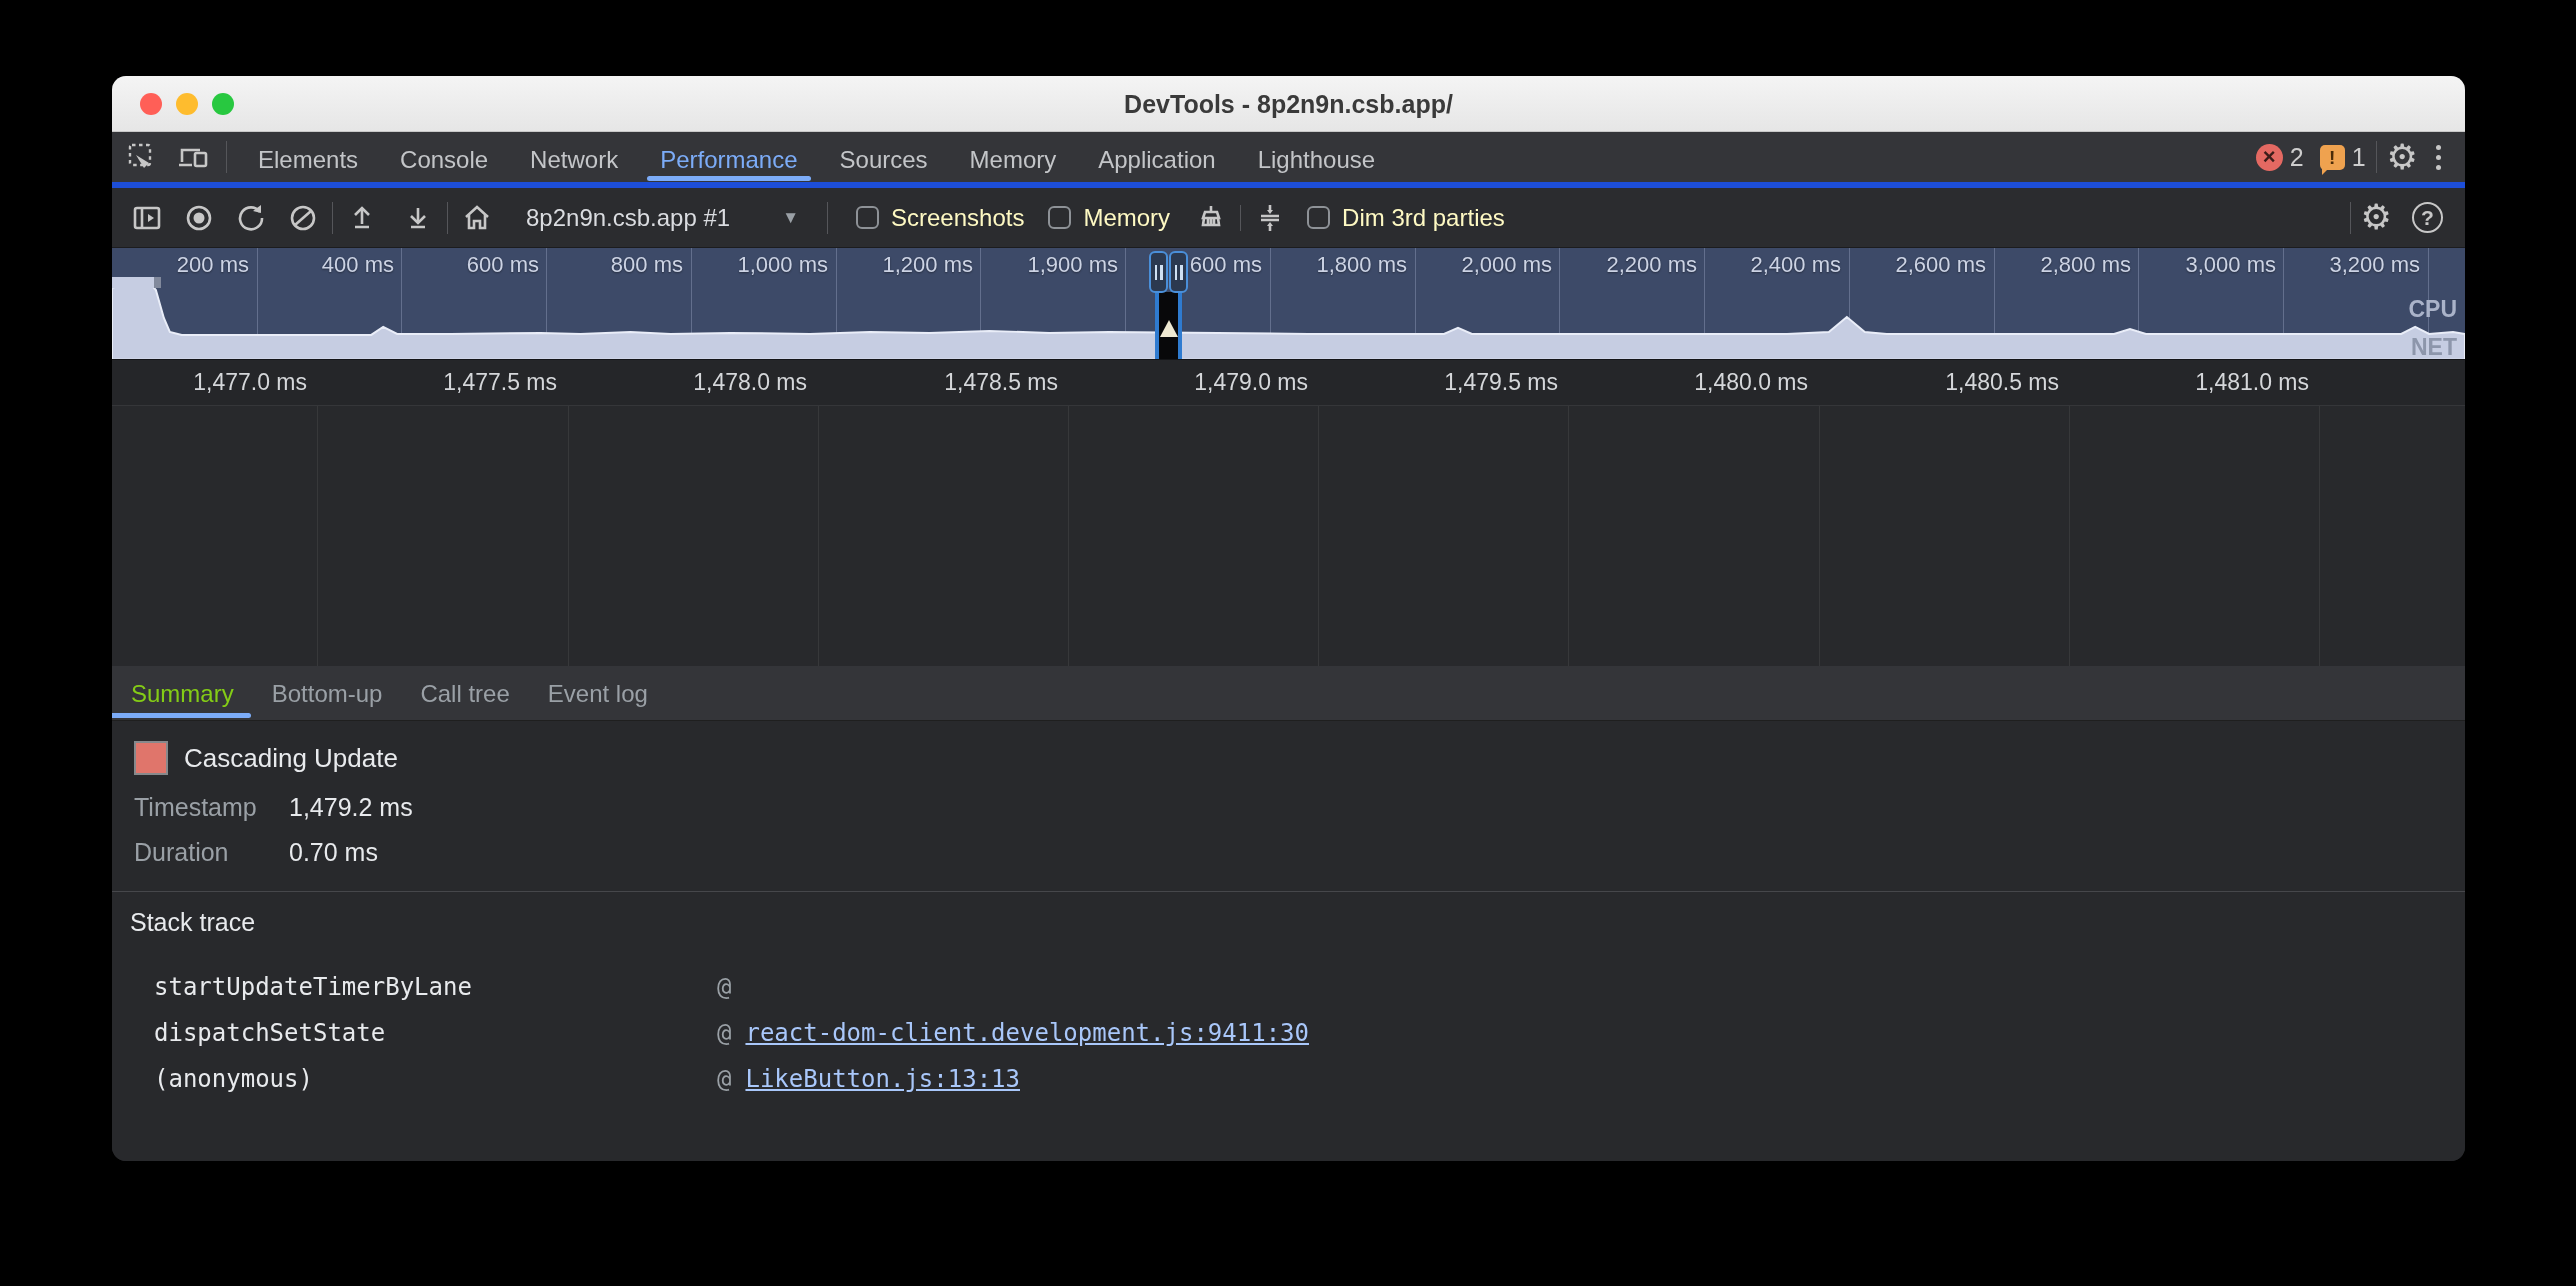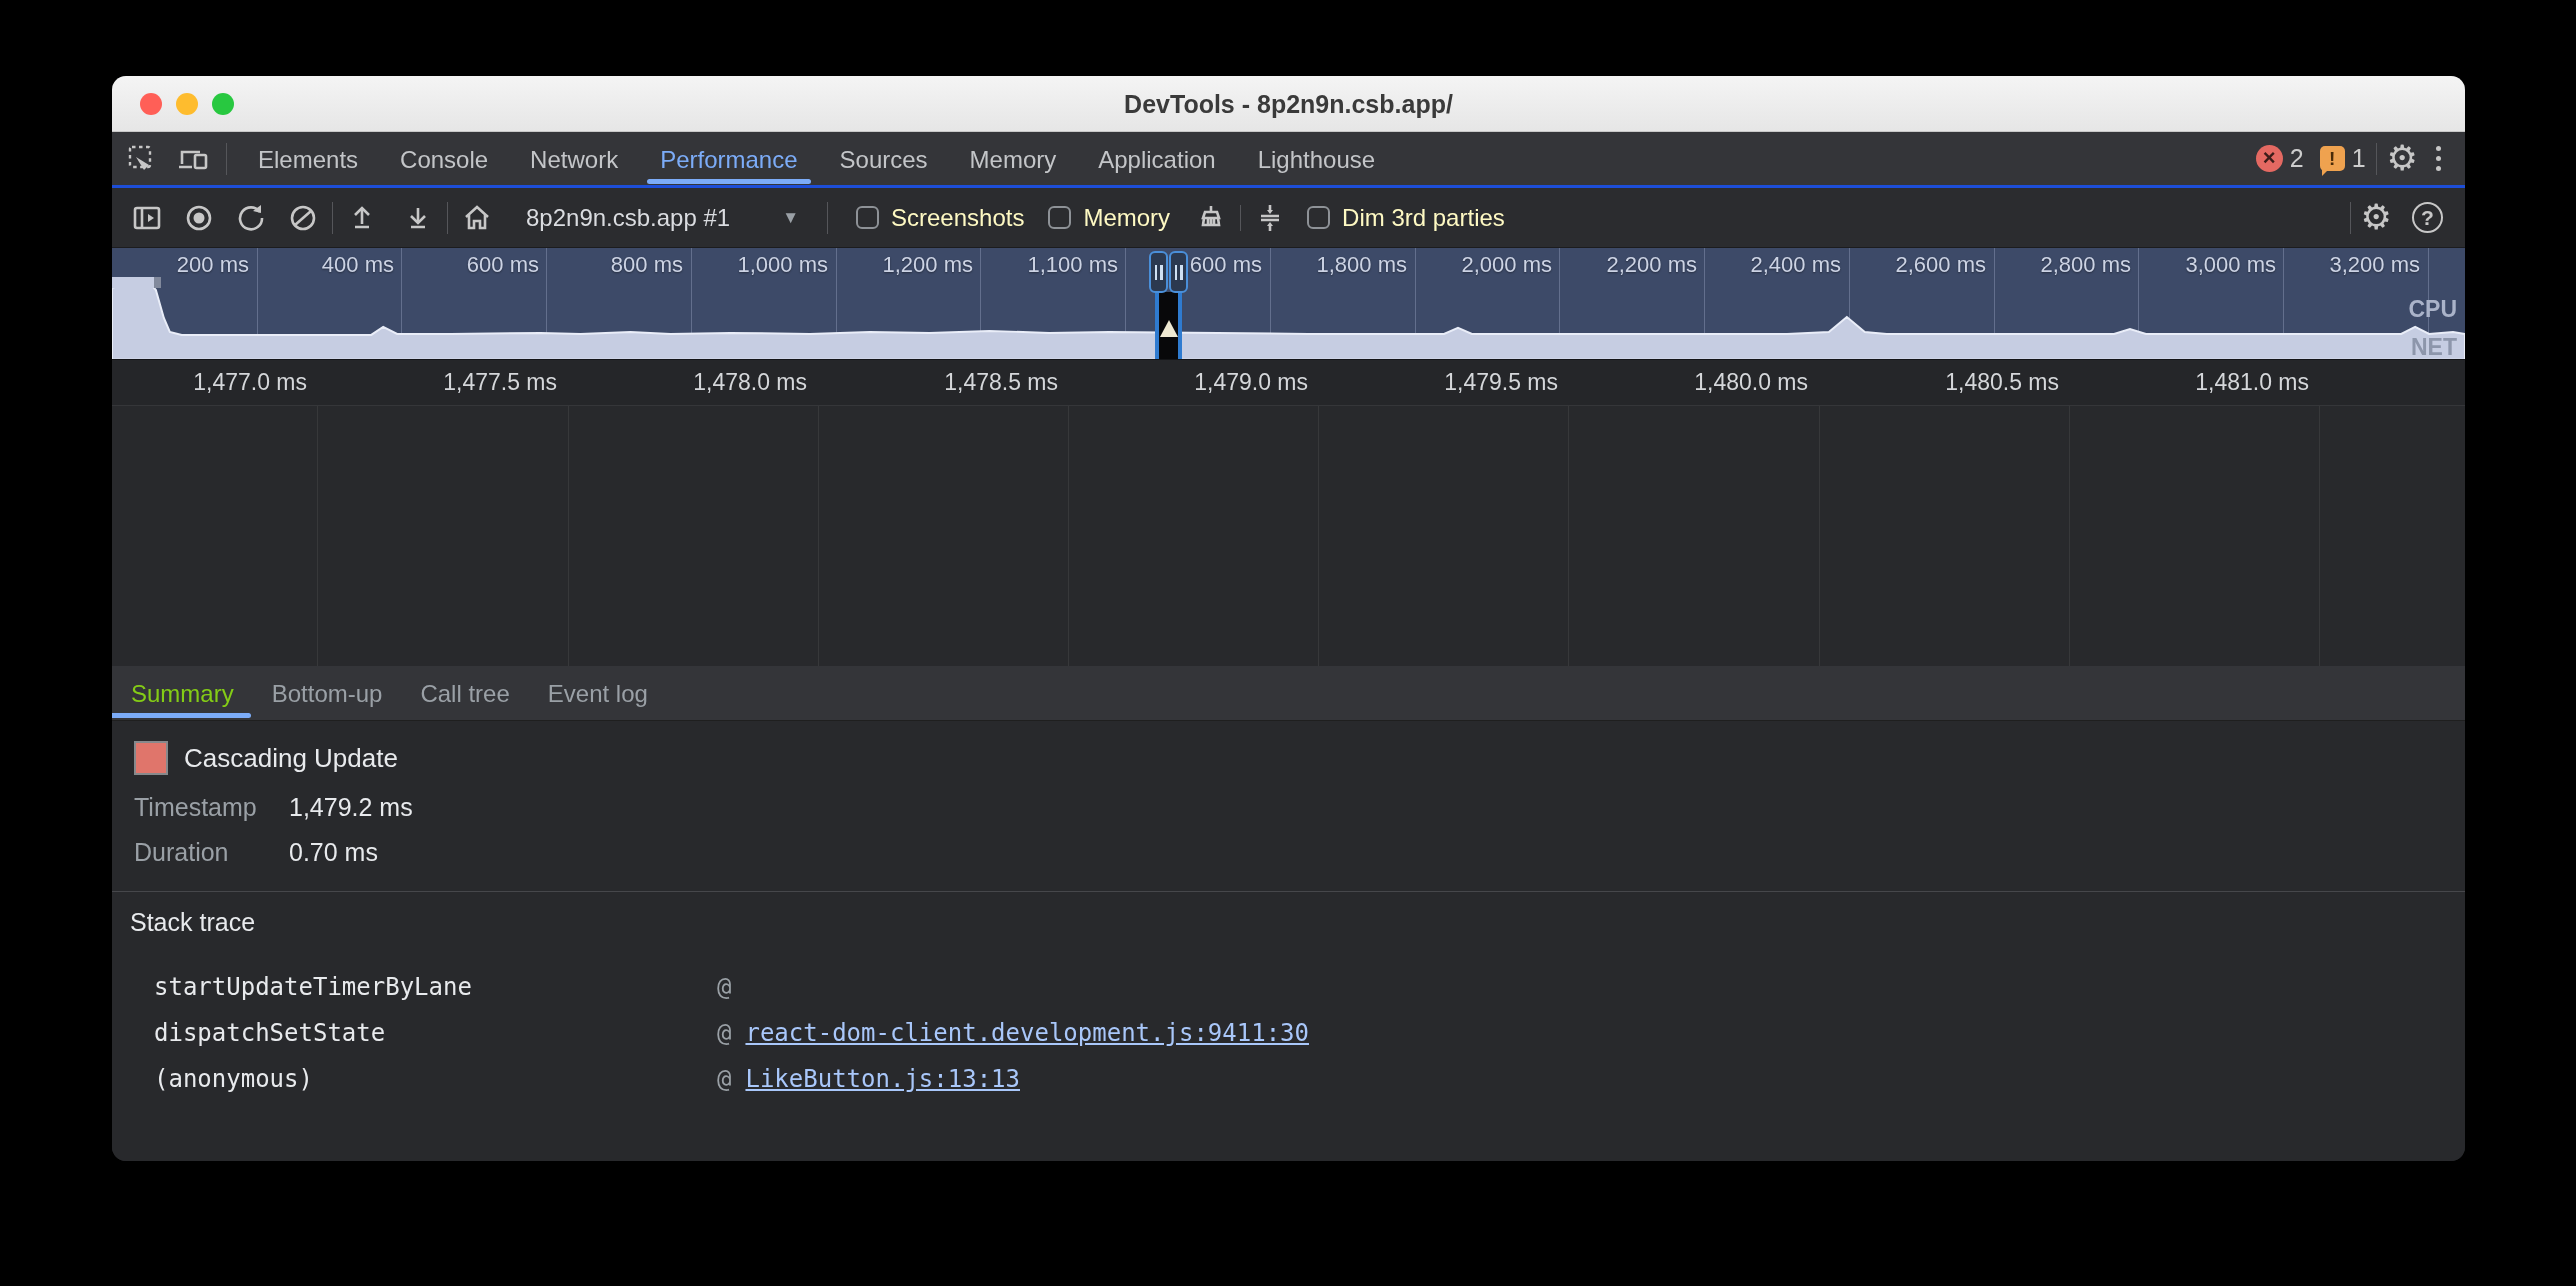--- a/index.html
+++ b/index.html
@@ -13,21 +13,21 @@
   .titlebar { position:relative; height:56px; background:linear-gradient(#f4f4f4,#e6e6e6);
     border-bottom:1px solid #c8c8c8; }
   .tl { position:absolute; top:17px; width:22px; height:22px; border-radius:50%; }
   .tl.red{ left:28px; background:#ff5f57; } .tl.yel{ left:64px; background:#febc2e; }
   .tl.grn{ left:100px; background:#28c840; }
   .wtitle { position:absolute; left:0; right:0; top:0; line-height:56px; text-align:center;
     font-size:25px; font-weight:700; color:#3a3a3a; }
 
   
   .tabbar { position:relative; height:56px; background:#343539; display:flex; align-items:center;
-    border-bottom:3px solid #1d4ed8; }
+    border-bottom:6px solid #1d4ed8; }
   .ticon { display:inline-flex; align-items:center; justify-content:center; width:44px; height:44px; margin-left:8px; }
   .vdiv { width:1px; height:32px; background:#55565a; margin:0 10px; }
   .vdiv.thin{ height:26px; }
   #main-tabs { display:flex; height:100%; }
   .tab { position:relative; height:100%; line-height:56px; padding:0 21px; font-size:24px;
     color:#c3c5c8; cursor:default; }
   .tab.active { color:#7cacf8; }
   .tab.active .underline { position:absolute; left:8px; right:8px; bottom:1px; height:5px;
     background:#7cacf8; border-radius:3px; }
   .tabbar-right { position:absolute; right:14px; top:0; height:100%; display:flex; align-items:center; }
@@ -268,21 +268,21 @@
         <div class="ovgrid" style="left: 2171px;"></div>
         <div class="ovgrid" style="left: 2316px;"></div>
       </div>
     <div id="ov-labels">
         <div class="ovlabel" style="left: -3px;">200 ms</div>
         <div class="ovlabel" style="left: 142px;">400 ms</div>
         <div class="ovlabel" style="left: 287px;">600 ms</div>
         <div class="ovlabel" style="left: 431px;">800 ms</div>
         <div class="ovlabel" style="left: 576px;">1,000 ms</div>
         <div class="ovlabel" style="left: 721px;">1,200 ms</div>
-        <div class="ovlabel" style="left: 866px;">1,100 ms</div>
+        <div class="ovlabel" style="left: 866px;">1,900 ms</div>
         <div class="ovlabel" style="left: 1010px;">1,600 ms</div>
         <div class="ovlabel" style="left: 1155px;">1,800 ms</div>
         <div class="ovlabel" style="left: 1300px;">2,000 ms</div>
         <div class="ovlabel" style="left: 1445px;">2,200 ms</div>
         <div class="ovlabel" style="left: 1589px;">2,400 ms</div>
         <div class="ovlabel" style="left: 1734px;">2,600 ms</div>
         <div class="ovlabel" style="left: 1879px;">2,800 ms</div>
         <div class="ovlabel" style="left: 2024px;">3,000 ms</div>
         <div class="ovlabel" style="left: 2168px;">3,200 ms</div>
         <div class="ovlabel" style="left: 2313px;">3,400 ms</div>

